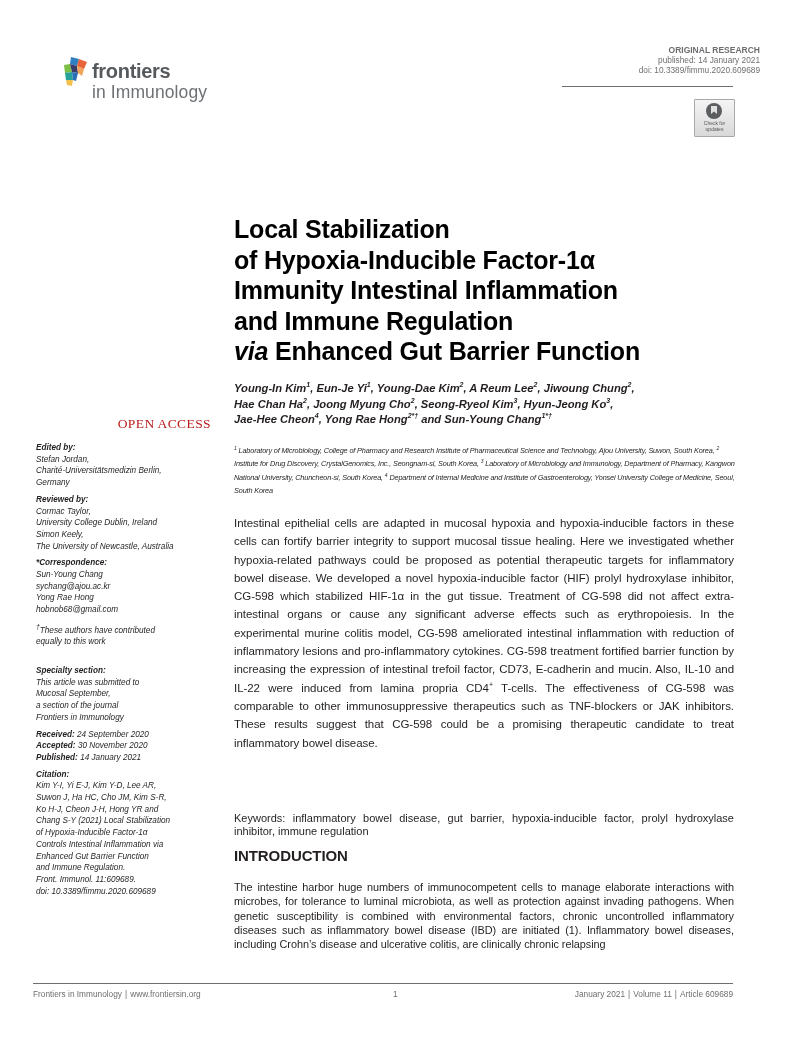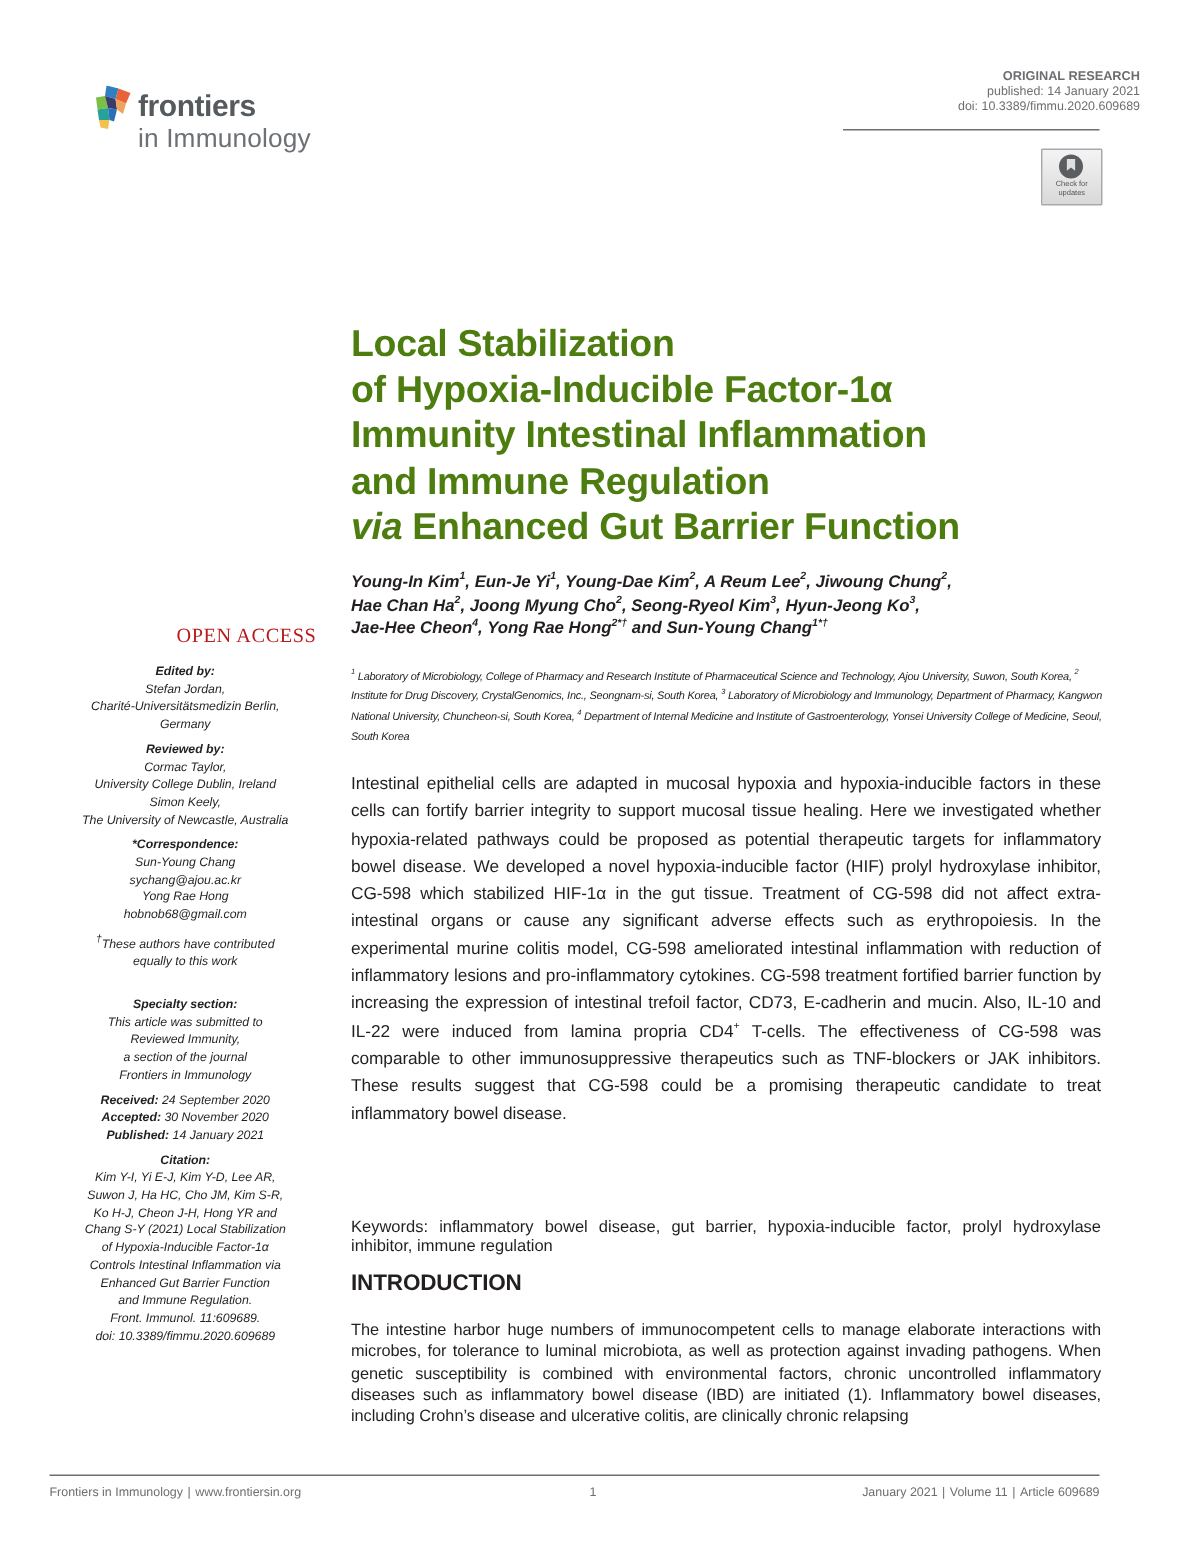--- a/index.html
+++ b/index.html
@@ -15,34 +15,34 @@
   
   #hdr { right: 33px; top: 45px; text-align: right; font-size: 8.3px; line-height: 10px; color: #6d6e71; }
   #hdr .type { font-weight: bold; color: #6d6e71; font-size: 8.5px; }
   #hdr-rule { left: 562px; top: 86px; width: 171px; height: 1px; background: #6d6e71; }
   #check-badge { left: 694px; top: 99px; width: 39px; height: 36px; border: 1px solid #a7a9ac; background: linear-gradient(#f4f4f4,#d9d9d9); border-radius: 1px; }
   #check-badge .circle { position: absolute; left: 11px; top: 3px; width: 16px; height: 16px; border-radius: 50%; background: #5b5e61; }
   #check-badge .circle:after { content: ""; position: absolute; left: 5px; top: 3px; width: 6px; height: 8px; background: #e0e0e0; clip-path: polygon(0 0,100% 0,100% 100%,50% 70%,0 100%); }
   #check-badge .lbl { position: absolute; left: 0; top: 20px; width: 39px; text-align: center; font-size: 5px; line-height: 6px; color: #555; }
 
   
-  #title { left: 234px; top: 214px; width: 480px; font-size: 25px; font-weight: bold; line-height: 30.5px; color: #4d7c0f; letter-spacing: -0.2px; }
+  #title { left: 234px; top: 214px; width: 480px; font-size: 25px; font-weight: bold; line-height: 30.5px; color: #000000; letter-spacing: -0.2px; }
   #title .it { font-style: italic; }
 
   
   #authors { left: 234px; top: 381px; width: 480px; font-size: 11.2px; font-style: italic; font-weight: bold; line-height: 15.5px; color: #231f20; }
   #authors sup { font-size: 7px; line-height: 0; }
 
   
   #affil { left: 234px; top: 444px; width: 505px; font-size: 7.3px; font-style: italic; line-height: 13.4px; color: #231f20; letter-spacing: -0.15px; }
   #affil sup { font-size: 5px; line-height: 0; }
 
   
   #open-access { right: 582px; top: 416px; font-family: "Liberation Serif", serif; font-size: 13.5px; color: #b91c1c; letter-spacing: 0.4px; }
-  #sidebar { right: 582px; top: 442px; width: 175px; text-align: center; font-size: 8.2px; font-style: italic; line-height: 11.7px; color: #231f20; }
+  #sidebar { right: 582px; top: 442px; width: 175px; text-align: left; font-size: 8.2px; font-style: italic; line-height: 11.7px; color: #231f20; }
   #sidebar .hd { font-weight: bold; }
   #sidebar .blk { margin-bottom: 5px; }
   #sidebar .gap { height: 12px; }
   #sidebar .dates { font-style: italic; }
   #sidebar .dates b { font-weight: bold; }
 
   
   #abstract { left: 234px; top: 514px; width: 500px; font-size: 11.5px; line-height: 18.3px; color: #231f20; text-align: justify; letter-spacing: -0.05px; }
   #abstract sup { font-size: 7px; line-height: 0; }
 
@@ -126,21 +126,21 @@
     <div>hobnob68@gmail.com</div>
   </div>
   <div class="blk">
     <div><sup>†</sup><span>These authors have contributed</span></div>
     <div>equally to this work</div>
   </div>
   <div class="gap"></div>
   <div class="blk">
     <div class="hd">Specialty section:</div>
     <div>This article was submitted to</div>
-    <div>Reviewed Immunity,</div>
+    <div>Mucosal September,</div>
     <div>a section of the journal</div>
     <div>Frontiers in Immunology</div>
   </div>
   <div class="blk dates">
     <div><b>Received:</b> <span>24 September 2020</span></div>
     <div><b>Accepted:</b> <span>30 November 2020</span></div>
     <div><b>Published:</b> <span>14 January 2021</span></div>
   </div>
   <div class="blk">
     <div class="hd">Citation:</div>

